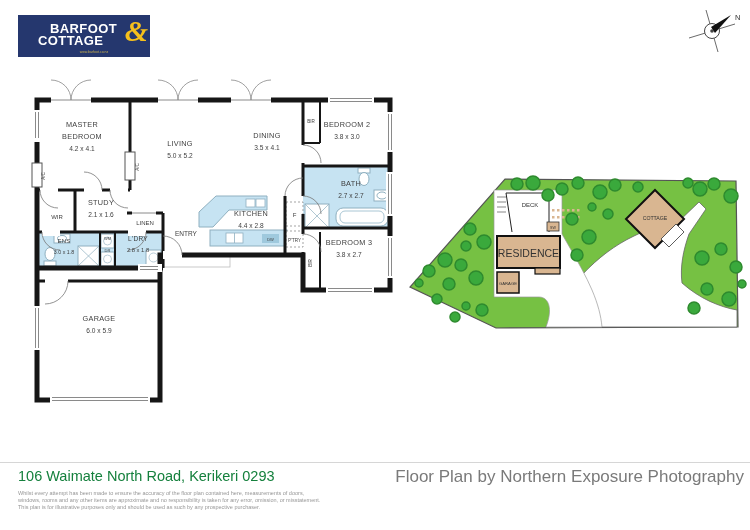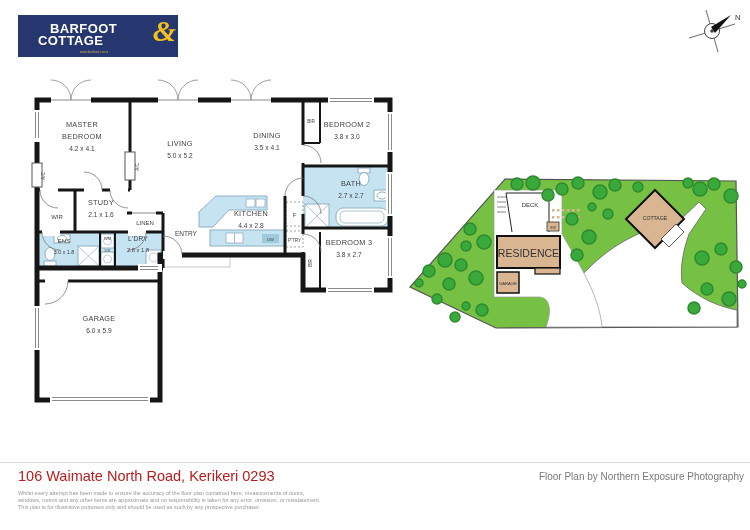--- a/index.html
+++ b/index.html
@@ -1,31 +1,31 @@
 <!DOCTYPE html>
 <html><head>
 <meta charset="utf-8">
 <style>
   html,body{margin:0;padding:0;background:#ffffff;}
   #canvas{position:relative;width:750px;height:530px;background:#ffffff;overflow:hidden;
           font-family:"Liberation Sans",sans-serif;}
   #plan-svg{position:absolute;left:0;top:0;}
   svg text{font-family:"Liberation Sans",sans-serif;}
   
-  .logo{position:absolute;left:18px;top:15px;width:122px;height:42px;background:#25376e;padding-left:38px;}
+  .logo{position:absolute;left:18px;top:15px;width:132px;height:42px;background:#25376e;}
   .logo .l1{position:absolute;top:6px;left:32px;font-size:13px;font-weight:bold;color:#ffffff;letter-spacing:.4px;}
   .logo .l2{position:absolute;top:18px;left:20px;font-size:13px;font-weight:bold;color:#ffffff;letter-spacing:.4px;}
   .logo .amp{position:absolute;top:-1px;right:2px;font-size:30px;font-weight:bold;font-style:italic;
              font-family:"Liberation Serif",serif;color:#f6c01c;}
   .logo .tag{position:absolute;bottom:3px;left:46px;width:60px;text-align:center;font-size:3.5px;color:#c9b04e;white-space:nowrap;}
   
   .divider{position:absolute;left:0;top:462px;width:750px;height:1px;background:#d6d6d6;}
-  .address{position:absolute;left:18px;top:468px;font-size:14.5px;color:#b91c1c;}
+  .address{position:absolute;left:18px;top:468px;font-size:14.5px;color:#15803d;}
   .disclaimer{position:absolute;left:18px;top:490px;font-size:5.5px;line-height:7px;color:#979797;}
-  .credit{position:absolute;right:6px;top:469px;text-align:right;font-size:10px;line-height:15px;color:#7a7a7a;}
+  .credit{position:absolute;right:6px;top:469px;text-align:right;font-size:17px;line-height:15px;color:#7a7a7a;}
 </style>
 </head>
 <body>
 
 <div id="canvas">
 
   <div class="logo">
     <span class="l1">BARFOOT</span>
     <span class="l2">COTTAGE</span>
     <span class="amp">&amp;</span>

